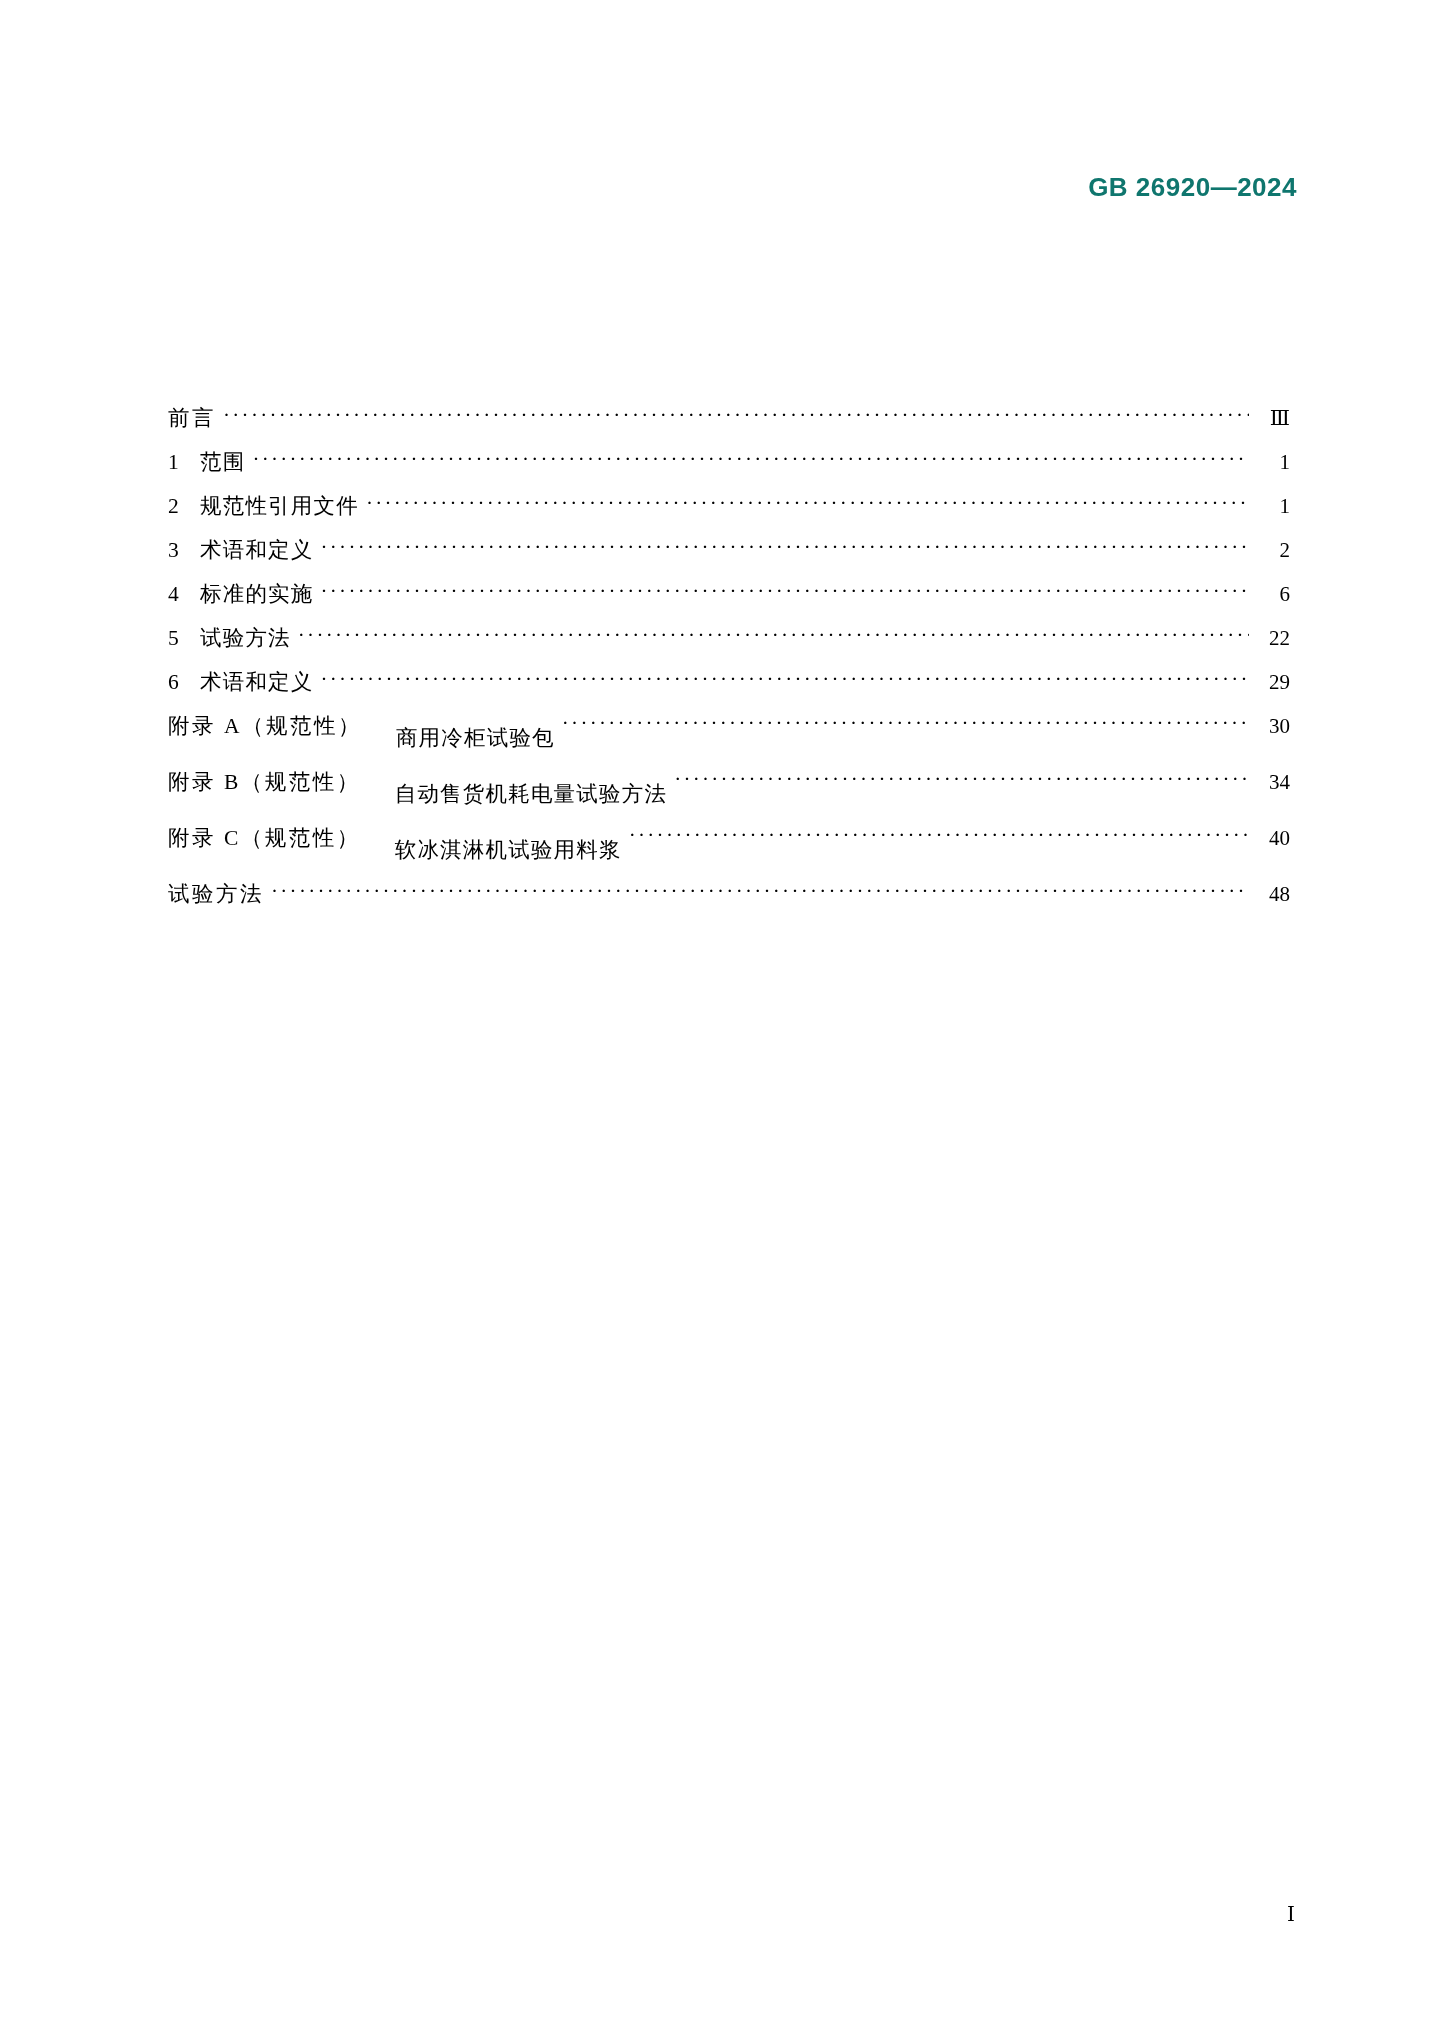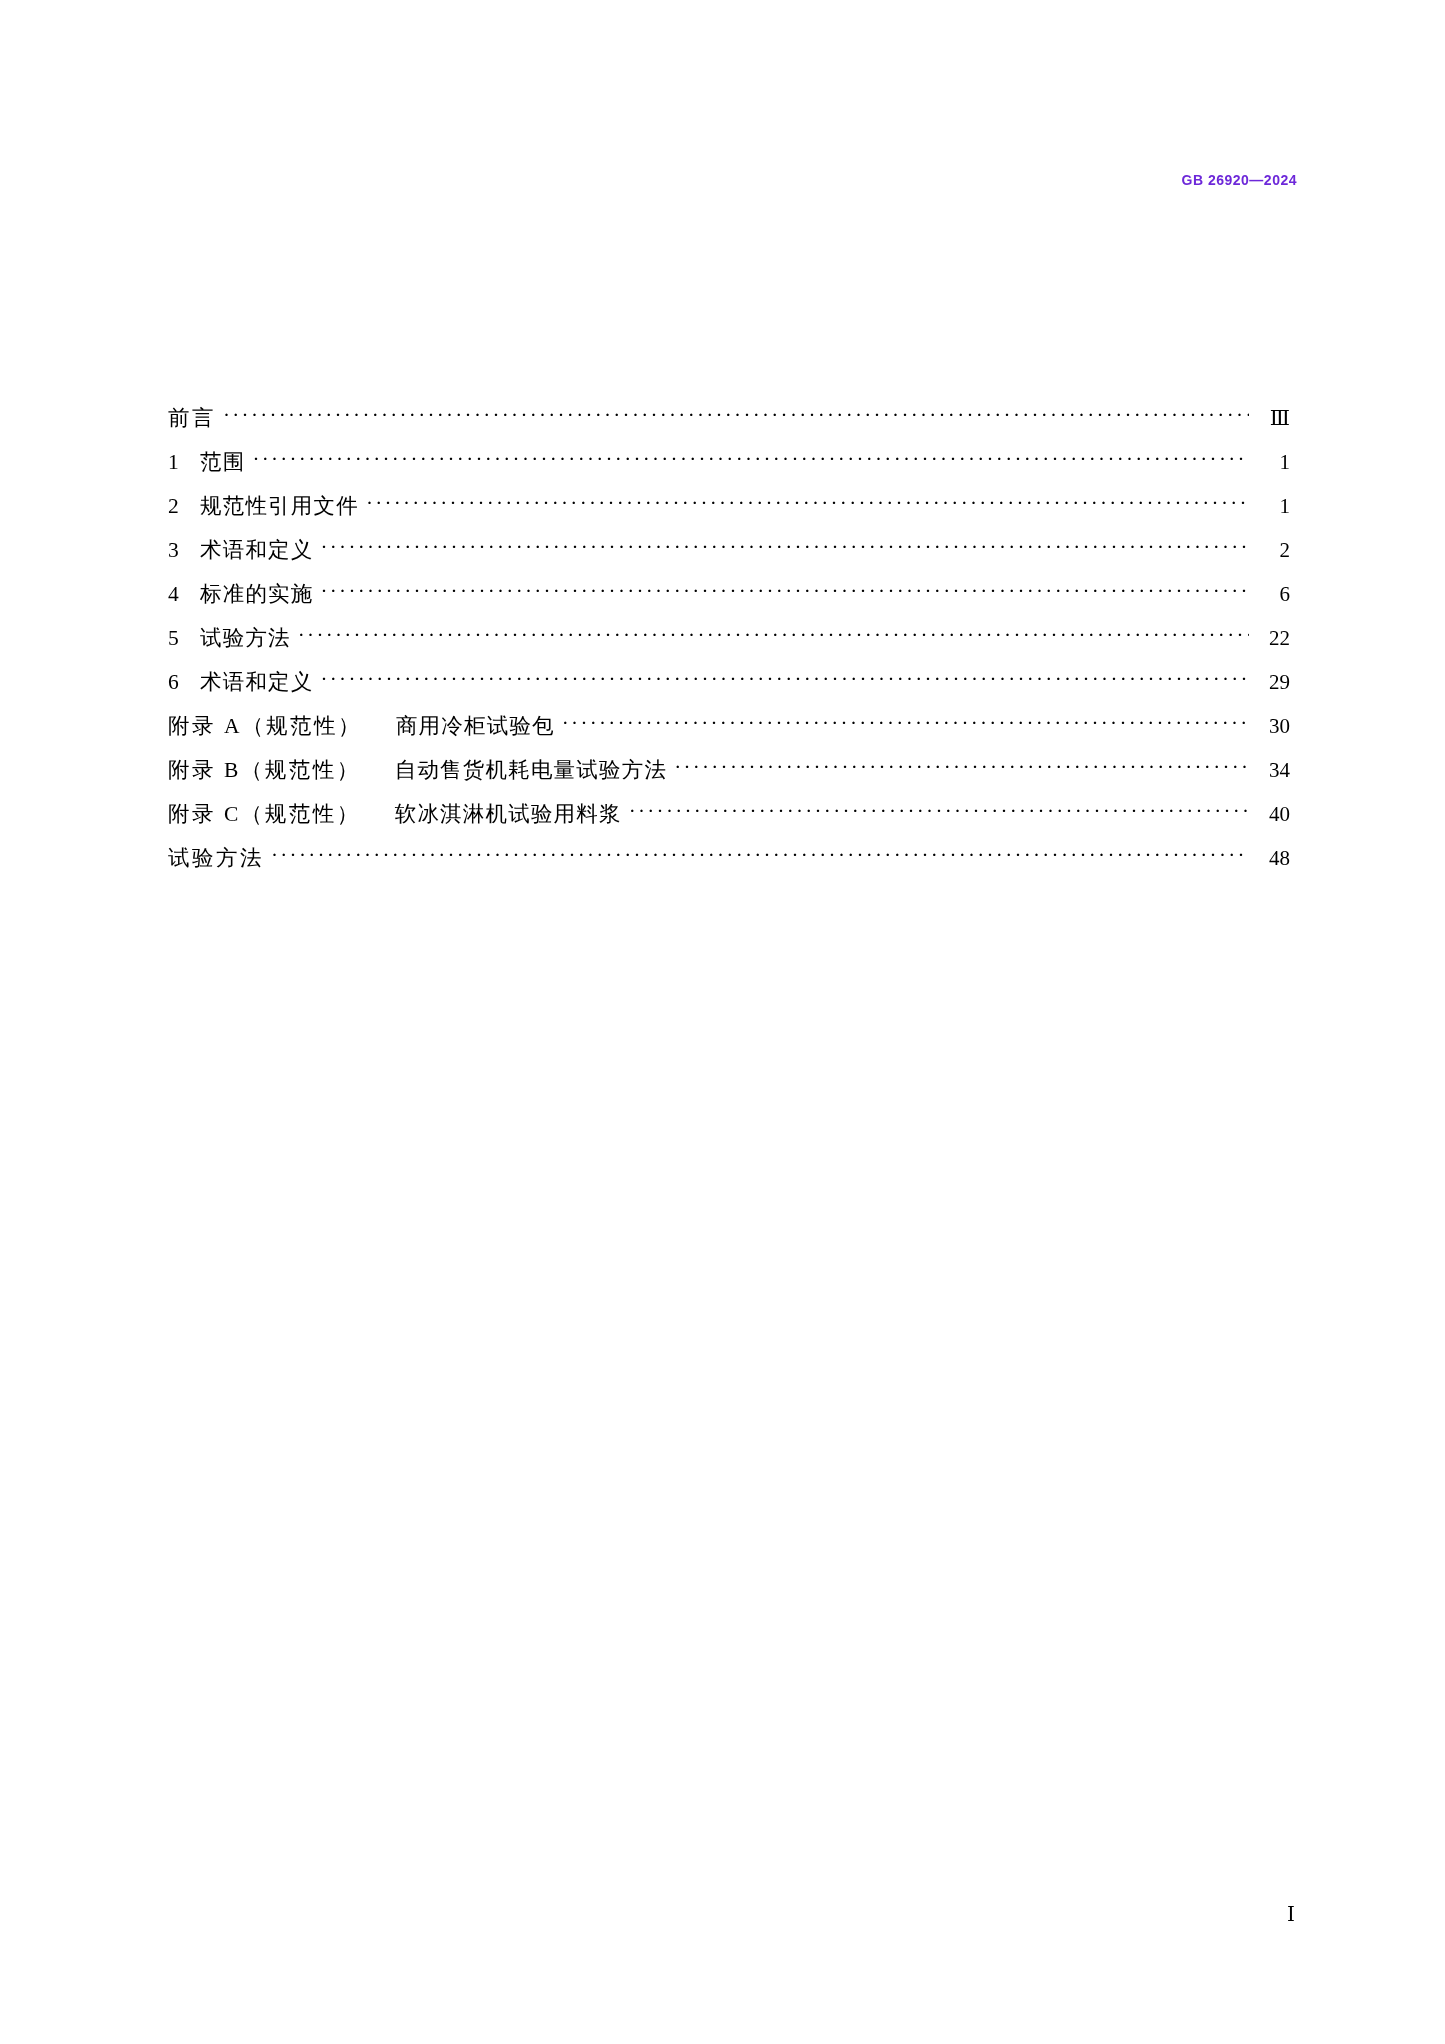--- a/index.html
+++ b/index.html
@@ -15,24 +15,24 @@
     background: #ffffff;
     font-family: "Liberation Serif", "DejaVu Serif", serif;
     color: #000000;
     overflow: hidden;
   }
   .header-code {
     position: absolute;
     top: 172px;
     right: 148px;
     font-family: "Liberation Sans", "DejaVu Sans", sans-serif;
-    font-size: 14px;
+    font-size: 26px;
     letter-spacing: 0.5px;
     font-weight: 600;
-    color: #6d28d9;
+    color: #0f766e;
   }
   .toc-title {
     position: absolute;
     top: 288px;
     left: 0;
     width: 1445px;
     text-align: center;
     font-size: 38px;
     font-weight: bold;
     letter-spacing: 26px;
@@ -62,20 +62,21 @@
   .toc-label {
     letter-spacing: 1.2px;
   }
   .toc-label.sp {
     letter-spacing: 2.5px;
   }
   .toc-sub {
     display: inline-block;
     margin-left: 34px;
     letter-spacing: 1.2px;
+    margin-top: 12px;
   }
   .dots {
     flex: 1 1 auto;
     overflow: hidden;
     margin: 0 7px;
     position: relative;
     top: -3px;
     font-size: 21px;
     letter-spacing: 2.3px;
     color: #000;

